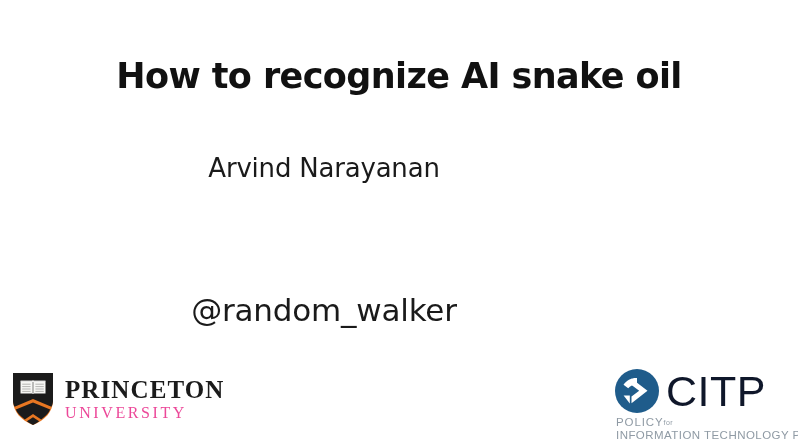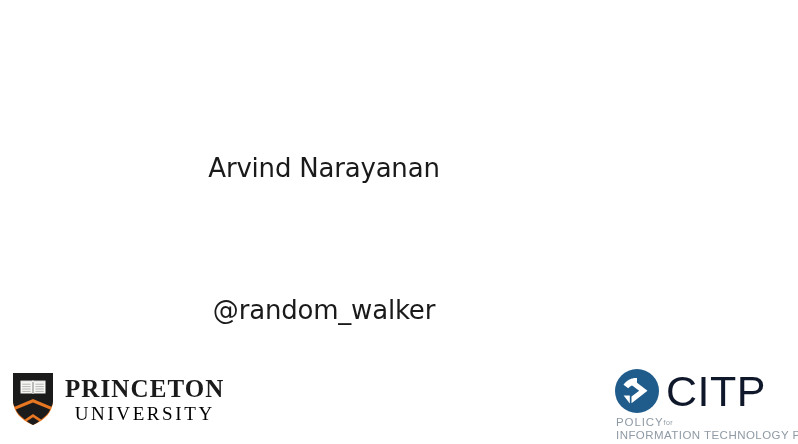--- a/index.html
+++ b/index.html
@@ -54,21 +54,21 @@
     letter-spacing: -0.2px;
   }
   .line-role {
     top: 199px;
     font-size: 26px;
     line-height: 32px;
     letter-spacing: -0.2px;
   }
   .line-handle {
     top: 294px;
-    font-size: 26px;
+    font-size: 31px;
     line-height: 32px;
     letter-spacing: -0.2px;
   }
 
   
   .princeton-logo {
     position: absolute;
     left: 12px;
     bottom: 18px;
     display: flex;
@@ -78,36 +78,35 @@
   .princeton-shield {
     width: 42px;
     height: 54px;
     display: block;
   }
   .princeton-wordmark {
     display: flex;
     flex-direction: column;
     justify-content: center;
     line-height: 1;
-    text-align: center;
   }
   .pu-line1 {
     font-family: "Liberation Serif", serif;
     font-weight: bold;
     font-size: 25px;
     letter-spacing: 1.1px;
     color: #1b1b1b;
     white-space: nowrap;
   }
   .pu-line2 {
     font-family: "Liberation Serif", serif;
     font-weight: normal;
-    font-size: 19px;
+    font-size: 16px;
     letter-spacing: 2.6px;
-    color: #000000;
+    color: #ec4899;
     margin-top: 3px;
     white-space: nowrap;
   }
 
   
   .citp-logo {
     position: absolute;
     right: 4px;
     bottom: 2px;
     width: 180px;
@@ -154,20 +153,21 @@
     font-size: 11.5px;
     letter-spacing: 0.45px;
     line-height: 13px;
   }
 </style>
 </head>
 <body>
 
 <div id="slide">
 
+  <div class="slide-title">How to recognize AI snake oil</div>
 
   <div class="line-presenter">Arvind Narayanan</div>
 
 
   <div class="line-handle">@random_walker</div>
 
   <div class="princeton-logo">
     <span>
       <svg class="princeton-shield" viewBox="0 0 42 54" xmlns="http://www.w3.org/2000/svg">
 

